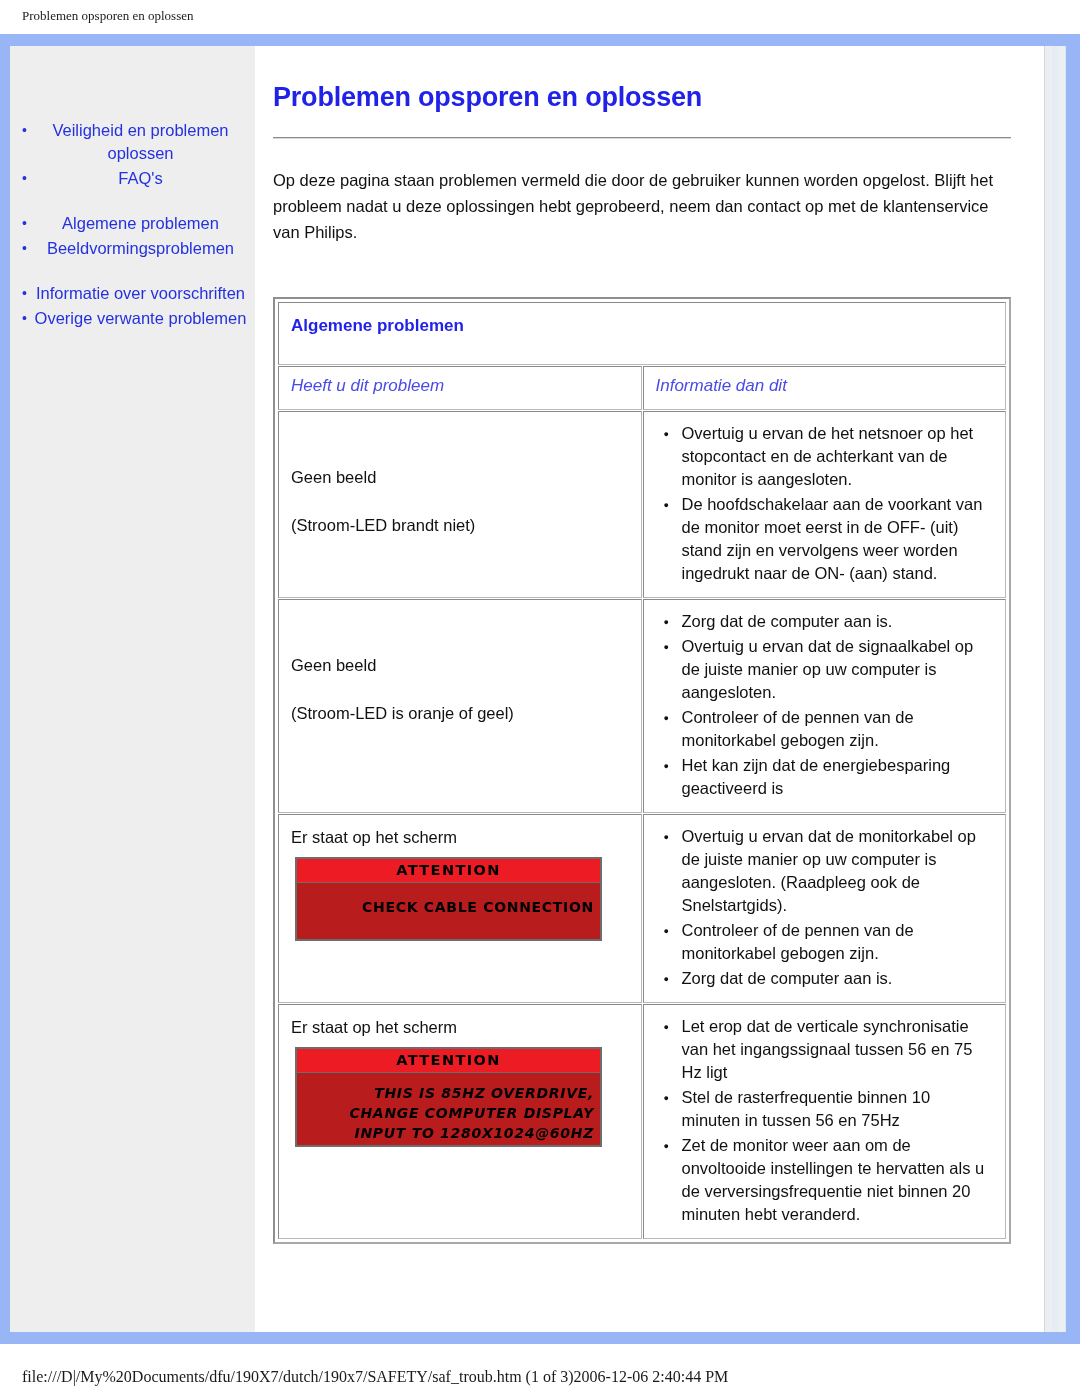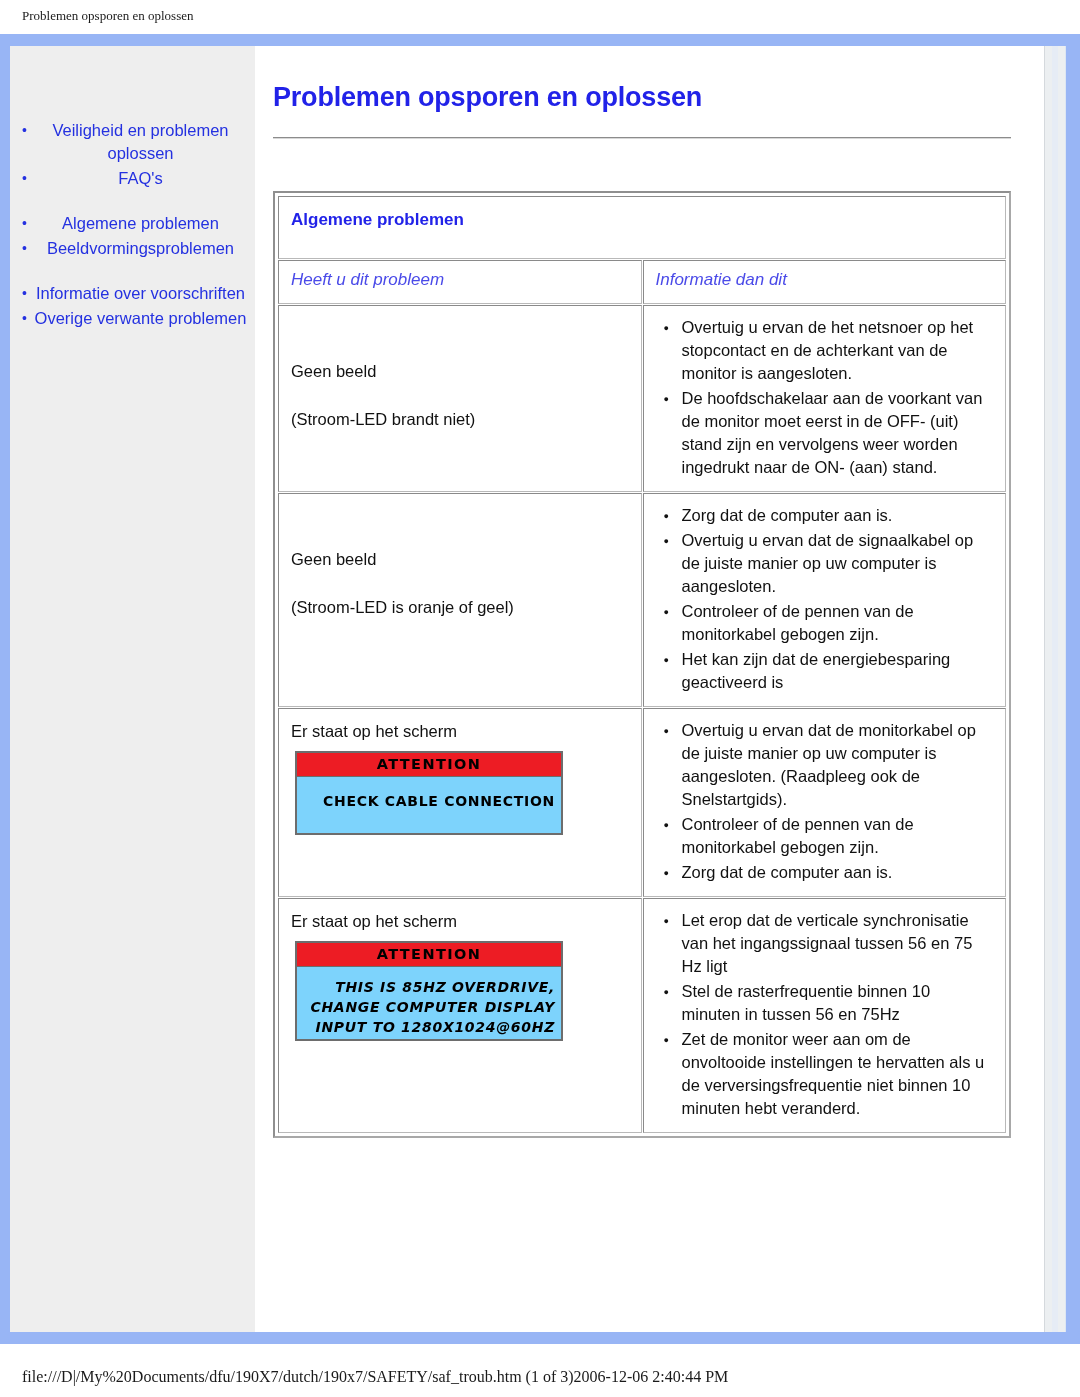--- a/index.html
+++ b/index.html
@@ -223,23 +223,23 @@
     position: absolute;
     left: -18px;
     top: 0;
     font-size: 9px;
     line-height: 25px;
     color: #111111;
   }
 
   
   .osd {
-    width: 268px;
+    width: 307px;
     border: 2px solid #6d6d6d;
-    background: #7dd3fc;
+    background: #b91c1c;
     margin: 8px 0 0 4px;
     box-sizing: border-box;
     font-family: "DejaVu Sans", sans-serif;
   }
   .osd-bar {
     background: #ed1c24;
     color: #000000;
     text-align: center;
     font-size: 14.5px;
     font-weight: bold;
@@ -308,20 +308,21 @@
           </li>
         </ul>
 
       </nav>
 
       <main class="main">
 
         <h1 class="page-title">Problemen opsporen en oplossen</h1>
         <div class="title-rule"></div>
 
+        <p class="intro">Op deze pagina staan problemen vermeld die door de gebruiker kunnen worden opgelost. Blijft het probleem nadat u deze oplossingen hebt geprobeerd, neem dan contact op met de klantenservice van Philips.</p>
 
         <div class="tbl-outer">
           <table class="tbl">
             <colgroup>
               <col style="width:50%">
               <col style="width:50%">
             </colgroup>
             <tbody>
 
               <tr>
@@ -395,21 +396,21 @@
                       <span class="osd-line">THIS IS 85HZ OVERDRIVE,</span>
                       <span class="osd-line">CHANGE COMPUTER DISPLAY</span>
                       <span class="osd-line">INPUT TO 1280X1024@60HZ</span>
                     </div>
                   </div>
                 </td>
                 <td>
                   <ul class="checks">
                     <li>Let erop dat de verticale synchronisatie van het ingangssignaal tussen 56 en 75 Hz ligt</li>
                     <li>Stel de rasterfrequentie binnen 10 minuten in tussen 56 en 75Hz</li>
-                    <li>Zet de monitor weer aan om de onvoltooide instellingen te hervatten als u de verversingsfrequentie niet binnen 10 minuten hebt veranderd.</li>
+                    <li>Zet de monitor weer aan om de onvoltooide instellingen te hervatten als u de verversingsfrequentie niet binnen 20 minuten hebt veranderd.</li>
                   </ul>
                 </td>
               </tr>
 
             </tbody>
           </table>
         </div>
 
       </main>
 

